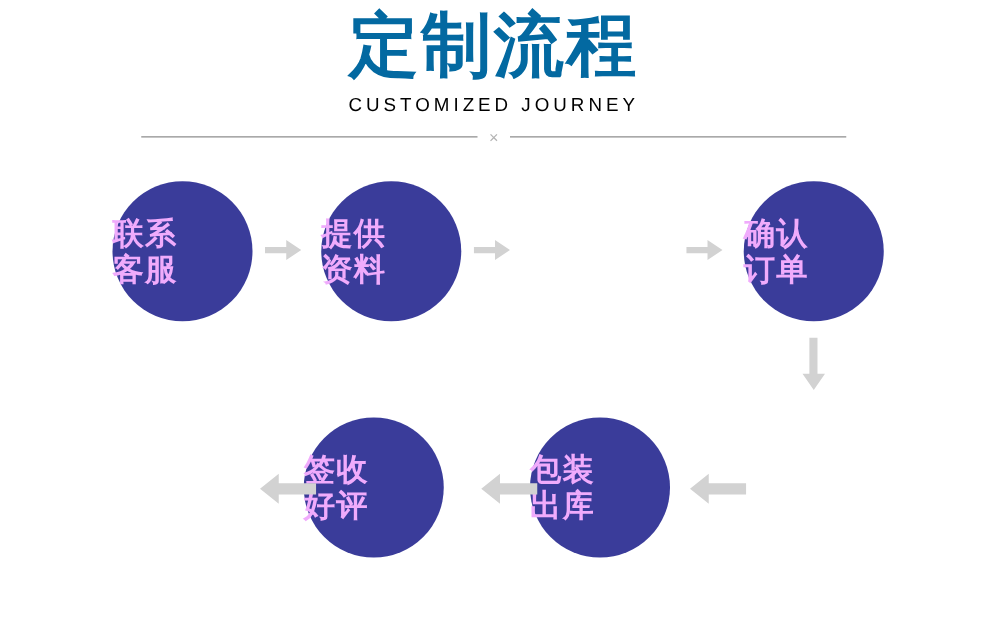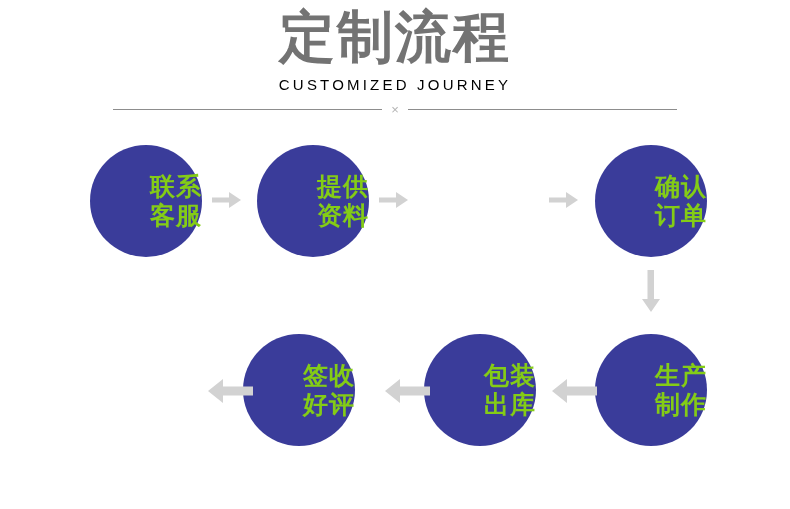--- a/index.html
+++ b/index.html
@@ -29,21 +29,21 @@
     top: 0;
     width: 790px;
     text-align: center;
   }
   .title {
     margin: 0;
     padding-top: 4px;
     font-size: 56px;
     line-height: 66px;
     font-weight: bold;
-    color: #737373;
+    color: #0369a1;
     letter-spacing: 2px;
     font-family: "DejaVu Sans", "Liberation Sans", sans-serif;
   }
   .subtitle {
     margin: 0;
     padding-top: 6px;
     font-size: 15px;
     line-height: 18px;
     font-weight: normal;
     color: #000000;
@@ -83,24 +83,24 @@
     width: 790px;
     height: 509px;
   }
 
   .node {
     position: absolute;
     width: 112px;
     height: 112px;
     border-radius: 50%;
     background: #3a3c9a;
-    color: #84cc16;
+    color: #f0abfc;
     display: flex;
     flex-direction: column;
-    align-items: flex-end;
+    align-items: flex-start;
     justify-content: center;
     text-align: center;
     box-sizing: border-box;
   }
   .node .line {
     font-size: 25px;
     line-height: 29px;
     font-weight: bold;
     letter-spacing: 1px;
     font-family: "DejaVu Sans", "Liberation Sans", sans-serif;
@@ -190,24 +190,20 @@
       <span class="line">确认</span>
       <span class="line">订单</span>
     </div>
 
     <div class="arrow a4">
       <svg width="26" height="46" viewBox="0 0 26 46" aria-hidden="true">
         <path d="M9.5 0 H16 V29 H22 L13 42 L4 29 H9.5 Z" fill="#d2d2d2"></path>
       </svg>
     </div>
 
-    <div class="node n5">
-      <span class="line">生产</span>
-      <span class="line">制作</span>
-    </div>
 
     <div class="arrow a5">
       <svg width="46" height="34" viewBox="0 0 46 34" aria-hidden="true">
         <path d="M46 12.5 H16 V5 L1 17 L16 29 V21.5 H46 Z" fill="#d2d2d2"></path>
       </svg>
     </div>
 
     <div class="node n6">
       <span class="line">包装</span>
       <span class="line">出库</span>

